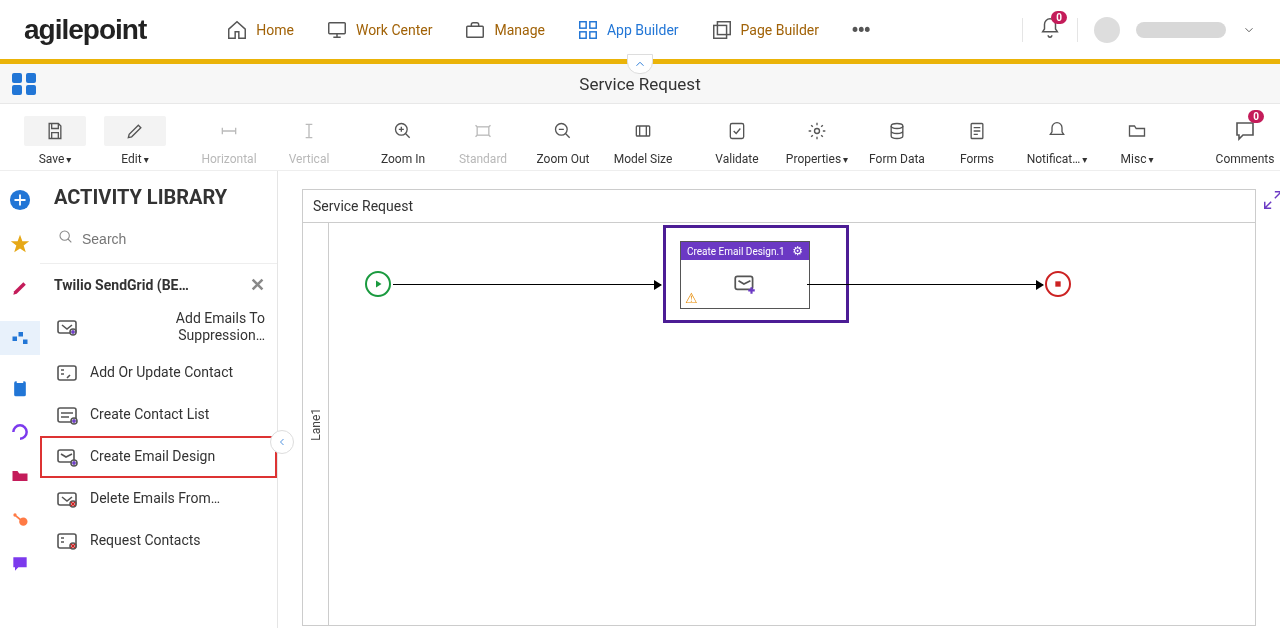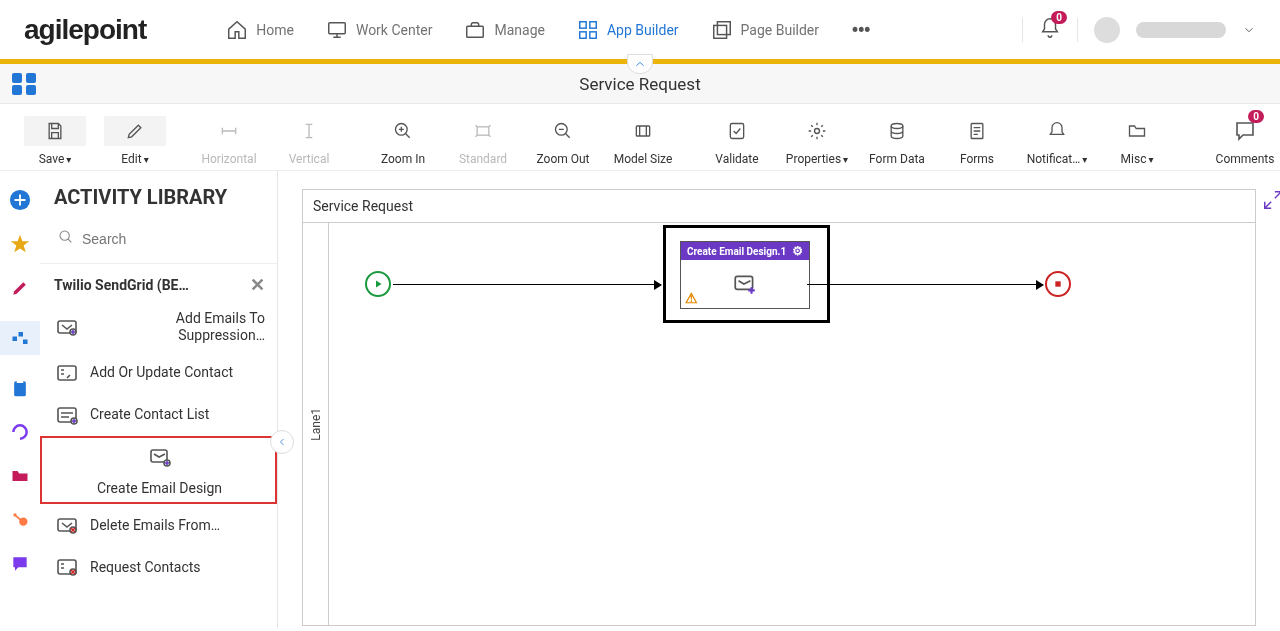--- a/index.html
+++ b/index.html
@@ -2,21 +2,21 @@
 <html><head>
 <meta charset="utf-8">
 <style>
   * { box-sizing: border-box; margin: 0; padding: 0; }
   body { font-family: -apple-system, BlinkMacSystemFont, "Segoe UI", Roboto, Arial, sans-serif; font-size: 14px; color: #333; background: #fff; width: 1280px; height: 631px; overflow: hidden; }
   
   
   .top-nav { display: flex; align-items: center; height: 64px; padding: 16px 24px; border-bottom: 5px solid #eab308; }
   .logo { font-family: Arial; font-size: 28px; font-weight: 700; letter-spacing: -1px; color: #222; margin-right: 80px; }
   .nav-items { display: flex; gap: 32px; align-items: center; flex: 1; }
-  .nav-item { display: flex; align-items: center; gap: 8px; color: #737373; cursor: pointer; }
+  .nav-item { display: flex; align-items: center; gap: 8px; color: #a16207; cursor: pointer; }
   .nav-item.active { color: #2276d6; }
   .nav-item svg { width: 22px; height: 22px; }
   .more-dots { font-size: 24px; color: #555; cursor: pointer; letter-spacing: -2px; }
   .nav-right { display: flex; align-items: center; gap: 16px; margin-left: 16px; }
   .bell-wrap { position: relative; }
   .bell-badge { position: absolute; top: -6px; right: -6px; background: #c41c5a; color: #fff; border-radius: 10px; font-size: 10px; padding: 1px 5px; font-weight: 700; }
   .avatar { width: 26px; height: 26px; border-radius: 50%; background: #ddd; }
   .user-blob { width: 90px; height: 16px; background: #d8d8d8; border-radius: 8px; }
   .vdiv { width: 1px; height: 24px; background: #e5e5e5; }
 
@@ -53,21 +53,21 @@
   
   .lib-panel { width: 238px; border-right: 1px solid #e5e5e5; display:flex; flex-direction:column; overflow: hidden; }
   .lib-head { padding: 14px 14px 10px 14px; font-size: 20px; font-weight: 700; }
   .lib-search { position: relative; padding: 6px 14px 10px 14px; border-bottom: 1px solid #eee; }
   .lib-search input { width: 100%; padding: 6px 8px 6px 28px; border: none; font-size: 14px; color:#333; outline:none; }
   .lib-search .sicon { position:absolute; left:18px; top:10px; color:#888; }
   .lib-cat { display:flex; align-items:center; padding: 10px 12px 6px 14px; font-weight: 700; font-size:14px; border-bottom:1px solid transparent; }
   .lib-cat .x { margin-left:auto; color:#888; cursor:pointer; font-size:18px; }
   .lib-list { flex:1; overflow-y:auto; }
   .lib-item { display:flex; align-items:center; gap:10px; padding: 8px 12px 8px 14px; cursor:pointer;text-align:right; }
-  .lib-item.highlight { outline: 2px solid #d33; outline-offset:-2px;flex-direction:column; }
+  .lib-item.highlight { outline: 2px solid #d33; outline-offset:-2px; }
   .lib-item-ico { width:26px; height:26px; flex-shrink:0; display:flex; align-items:center; justify-content:center; }
   .lib-item-label { font-size:14px; line-height:1.2; color:#333; }
   
   
   .panel-collapse { position:absolute; left:270px; top:430px; width:24px; height:24px; background:#fff; border:1px solid #ddd; border-radius:50%; display:flex; align-items:center; justify-content:center; cursor:pointer; z-index:5; }
 
   
   .canvas { flex:1; position:relative; background:#fff; padding: 20px; overflow:hidden; }
   .proc-box { border:1px solid #ccc; position:absolute; left:24px; top:18px; right:24px; height:34px; display:flex; align-items:center; padding:0 10px; font-size:14px; }
   .lane-box { border-left:1px solid #ccc; border-right:1px solid #ccc; border-bottom:1px solid #ccc; position:absolute; left:24px; top:52px; right:24px; bottom:2px; }
@@ -76,21 +76,21 @@
   .lane-canvas { position:absolute; left:26px; top:0; right:0; bottom:0; }
   
   .start-node { position:absolute; left:36px; top:48px; width:26px; height:26px; border:2px solid #1a9a3f; border-radius:50%; display:flex; align-items:center; justify-content:center; }
   .end-node { position:absolute; left:716px; top:48px; width:26px; height:26px; border:2px solid #c22; border-radius:50%; display:flex; align-items:center; justify-content:center; }
   
   .conn { position:absolute; height:1px; background:#000; top:61px; }
   .conn .arrowhead { position:absolute; right:-1px; top:-4px; width:0; height:0; border-left:8px solid #000; border-top:5px solid transparent; border-bottom:5px solid transparent; }
   .conn1 { left:64px; width:268px; }
   .conn2 { left:478px; width:236px; }
   
-  .activity-wrap { position:absolute; left:334px; top:2px; width:167px; height:98px; border:3px solid #000000;font-weight:bold; }
+  .activity-wrap { position:absolute; left:334px; top:2px; width:186px; height:98px; border:3px solid #4c1d95; }
   .activity { position:absolute; left:14px; top:13px; width:130px; height:68px; border:1px solid #555; background:#fff; }
   .activity-head { height:18px; background:#6b39c4; color:#fff; font-size:10px; display:flex; align-items:center; padding:0 6px; }
   .activity-head .gear { margin-left:auto; font-size:12px; }
   .activity-body { height:50px; display:flex; align-items:center; justify-content:center; position:relative; }
   .activity-body .warn { position:absolute; left:4px; bottom:4px; color:#e68a00; font-size:14px; }
   
   .expand-btn { position:absolute; right:-6px; top:18px; width:24px; height:24px; cursor:pointer; }
 
   svg { stroke:#555; fill:none; stroke-width:1.6; }
   .nav-item.active svg { stroke:#2276d6; }

